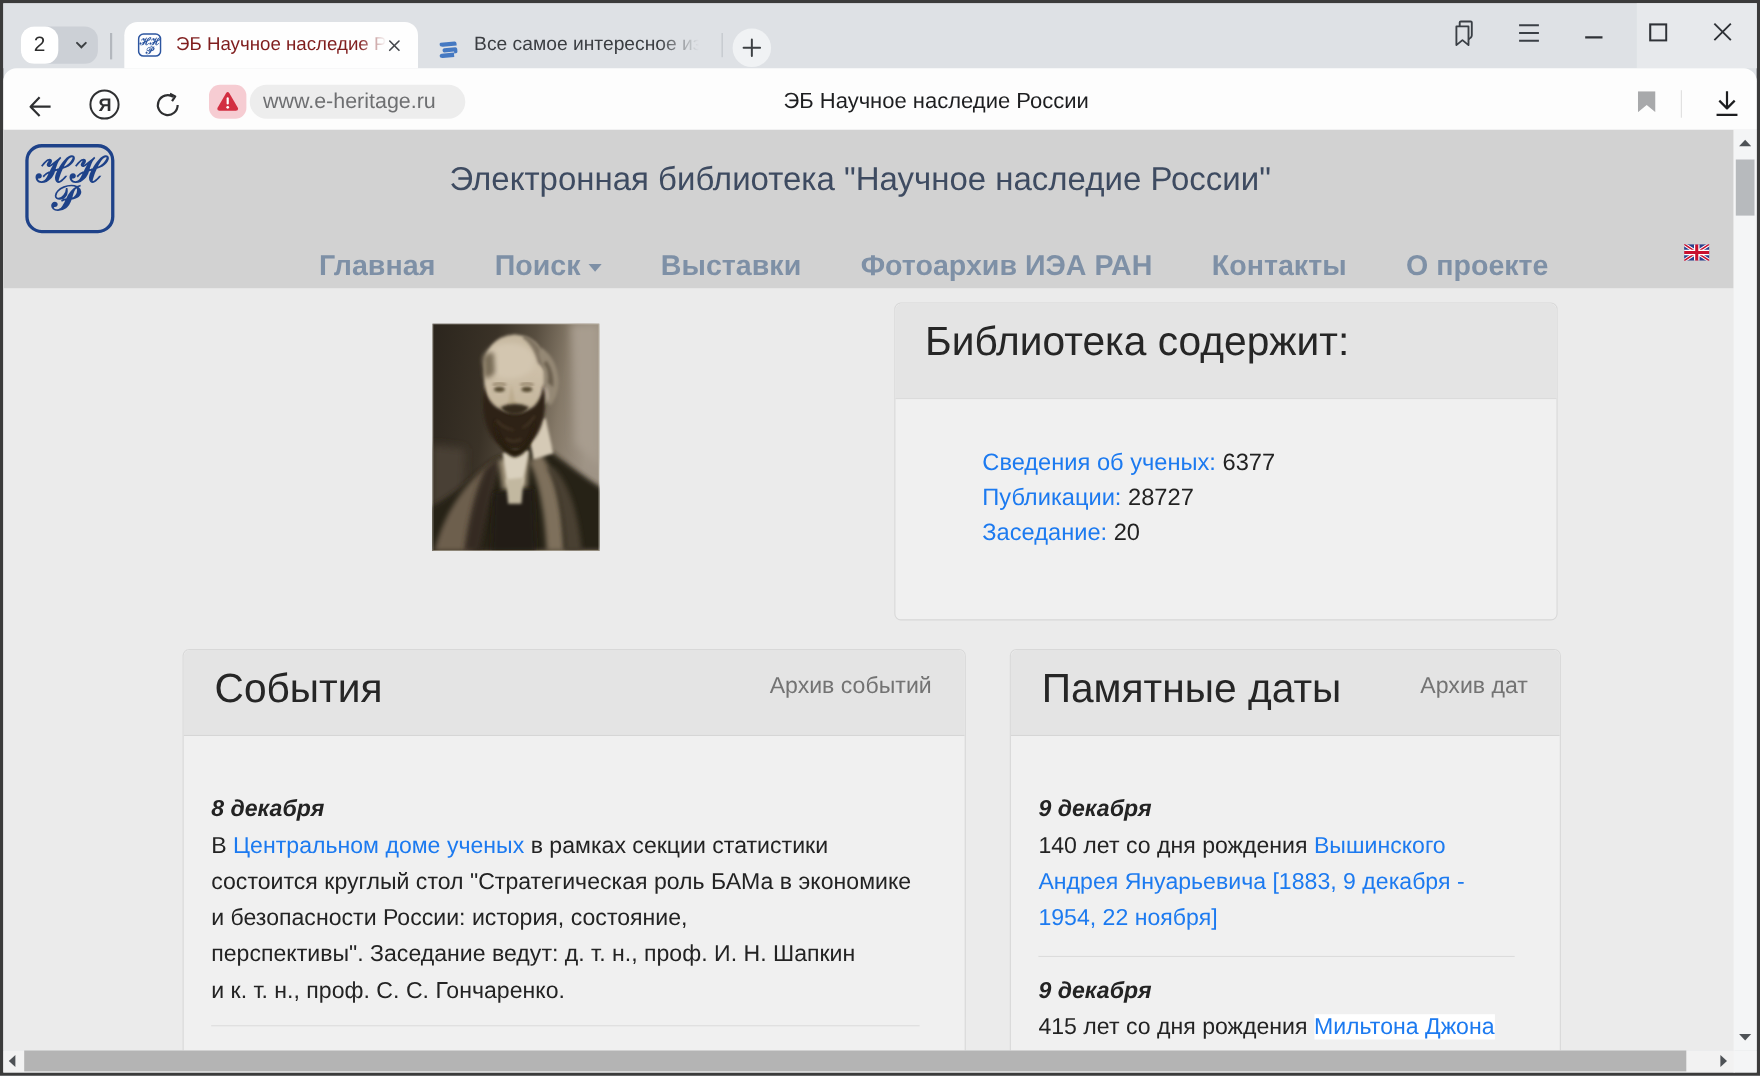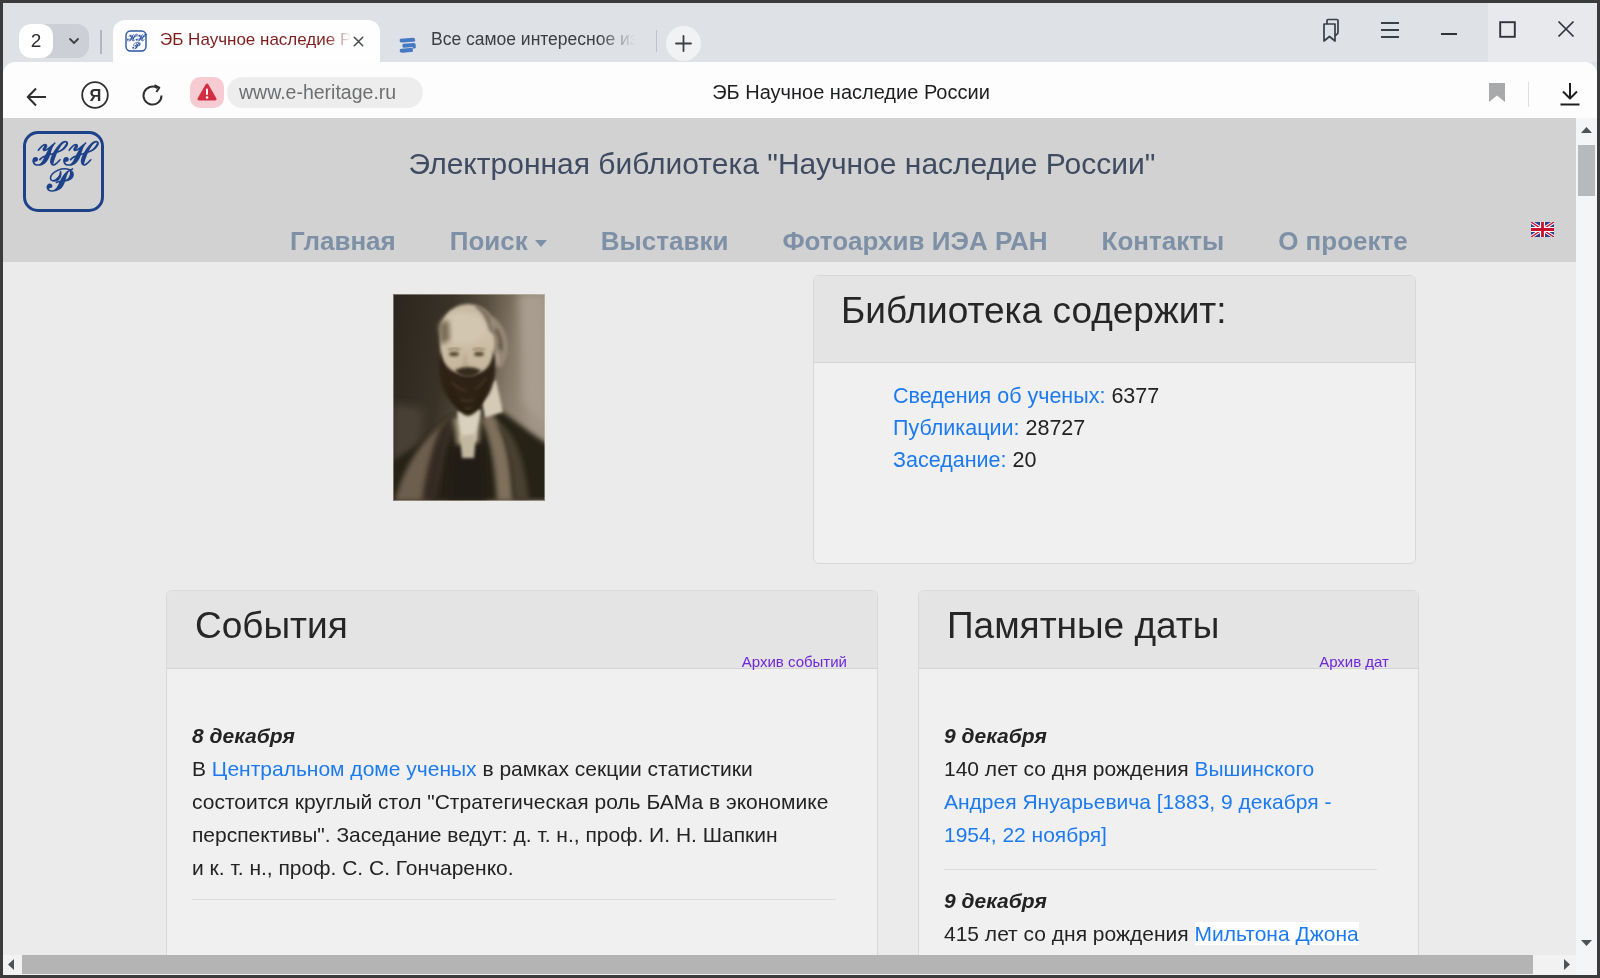--- a/index.html
+++ b/index.html
@@ -67,26 +67,26 @@
                      border-right:6px solid transparent; border-top:7px solid #7e90a6;
                      margin-left:7px; vertical-align:middle; }
   .flag { position:absolute; left:1528px; top:104px; width:23px; height:15px; }
 
   .portrait { position:absolute; left:390px; top:176px; width:152px; height:207px; }
 
   .panel { position:absolute; background:#f0f0f0; border:1px solid #d8d8d8; border-radius:6px; }
   .panel-head { background:#e4e4e4; border-bottom:1px solid #d3d3d3; border-radius:6px 6px 0 0;
                 position:relative; }
   .panel-title { font-size:37px; color:#262626; position:absolute; }
-  .archive-link { font-size:15px; color:#6d28d9; position:absolute; text-decoration:none;margin-top:41px; }
+  .archive-link { font-size:21px; color:#737373; position:absolute; text-decoration:none; }
 
   .lib-panel { left:810px; top:157px; width:603px; height:289px; }
   .lib-panel .panel-head { height:87px; }
   .lib-panel .panel-title { left:27px; top:14px; }
-  .lib-stats { position:absolute; left:79px; top:104px; font-size:21.5px; line-height:32px;
+  .lib-stats { position:absolute; left:79px; top:128px; font-size:21.5px; line-height:32px;
                color:#222; list-style:none; }
   .lib-stats a { color:#1c7af0; text-decoration:none; }
 
   .events-panel { left:163px; top:472px; width:712px; height:520px; }
   .dates-panel  { left:915px; top:472px; width:501px; height:520px; }
   .dates-panel hr { margin-top:18px !important; }
   .events-panel .panel-head, .dates-panel .panel-head { height:78px; }
   .events-panel .panel-title, .dates-panel .panel-title { left:28px; top:14px; }
   .events-panel .archive-link { right:30px; top:21px; }
   .dates-panel .archive-link { right:29px; top:21px; }
@@ -316,20 +316,21 @@
 
     <div class="panel events-panel">
       <div class="panel-head">
         <div class="panel-title">События</div>
         <a href="#" class="archive-link">Архив событий</a>
       </div>
       <div class="card-body">
         <div class="date">8 декабря</div>
         <div><span>В </span><a href="#">Центральном доме ученых</a><span> в рамках секции статистики</span></div>
         <div>состоится круглый стол "Стратегическая роль БАМа в экономике</div>
+        <div>и безопасности России: история, состояние,</div>
         <div>перспективы". Заседание ведут: д. т. н., проф. И. Н. Шапкин</div>
         <div>и к. т. н., проф. С. С. Гончаренко.</div>
         <hr>
       </div>
     </div>
 
     <div class="panel dates-panel">
       <div class="panel-head">
         <div class="panel-title">Памятные даты</div>
         <a href="#" class="archive-link">Архив дат</a>

